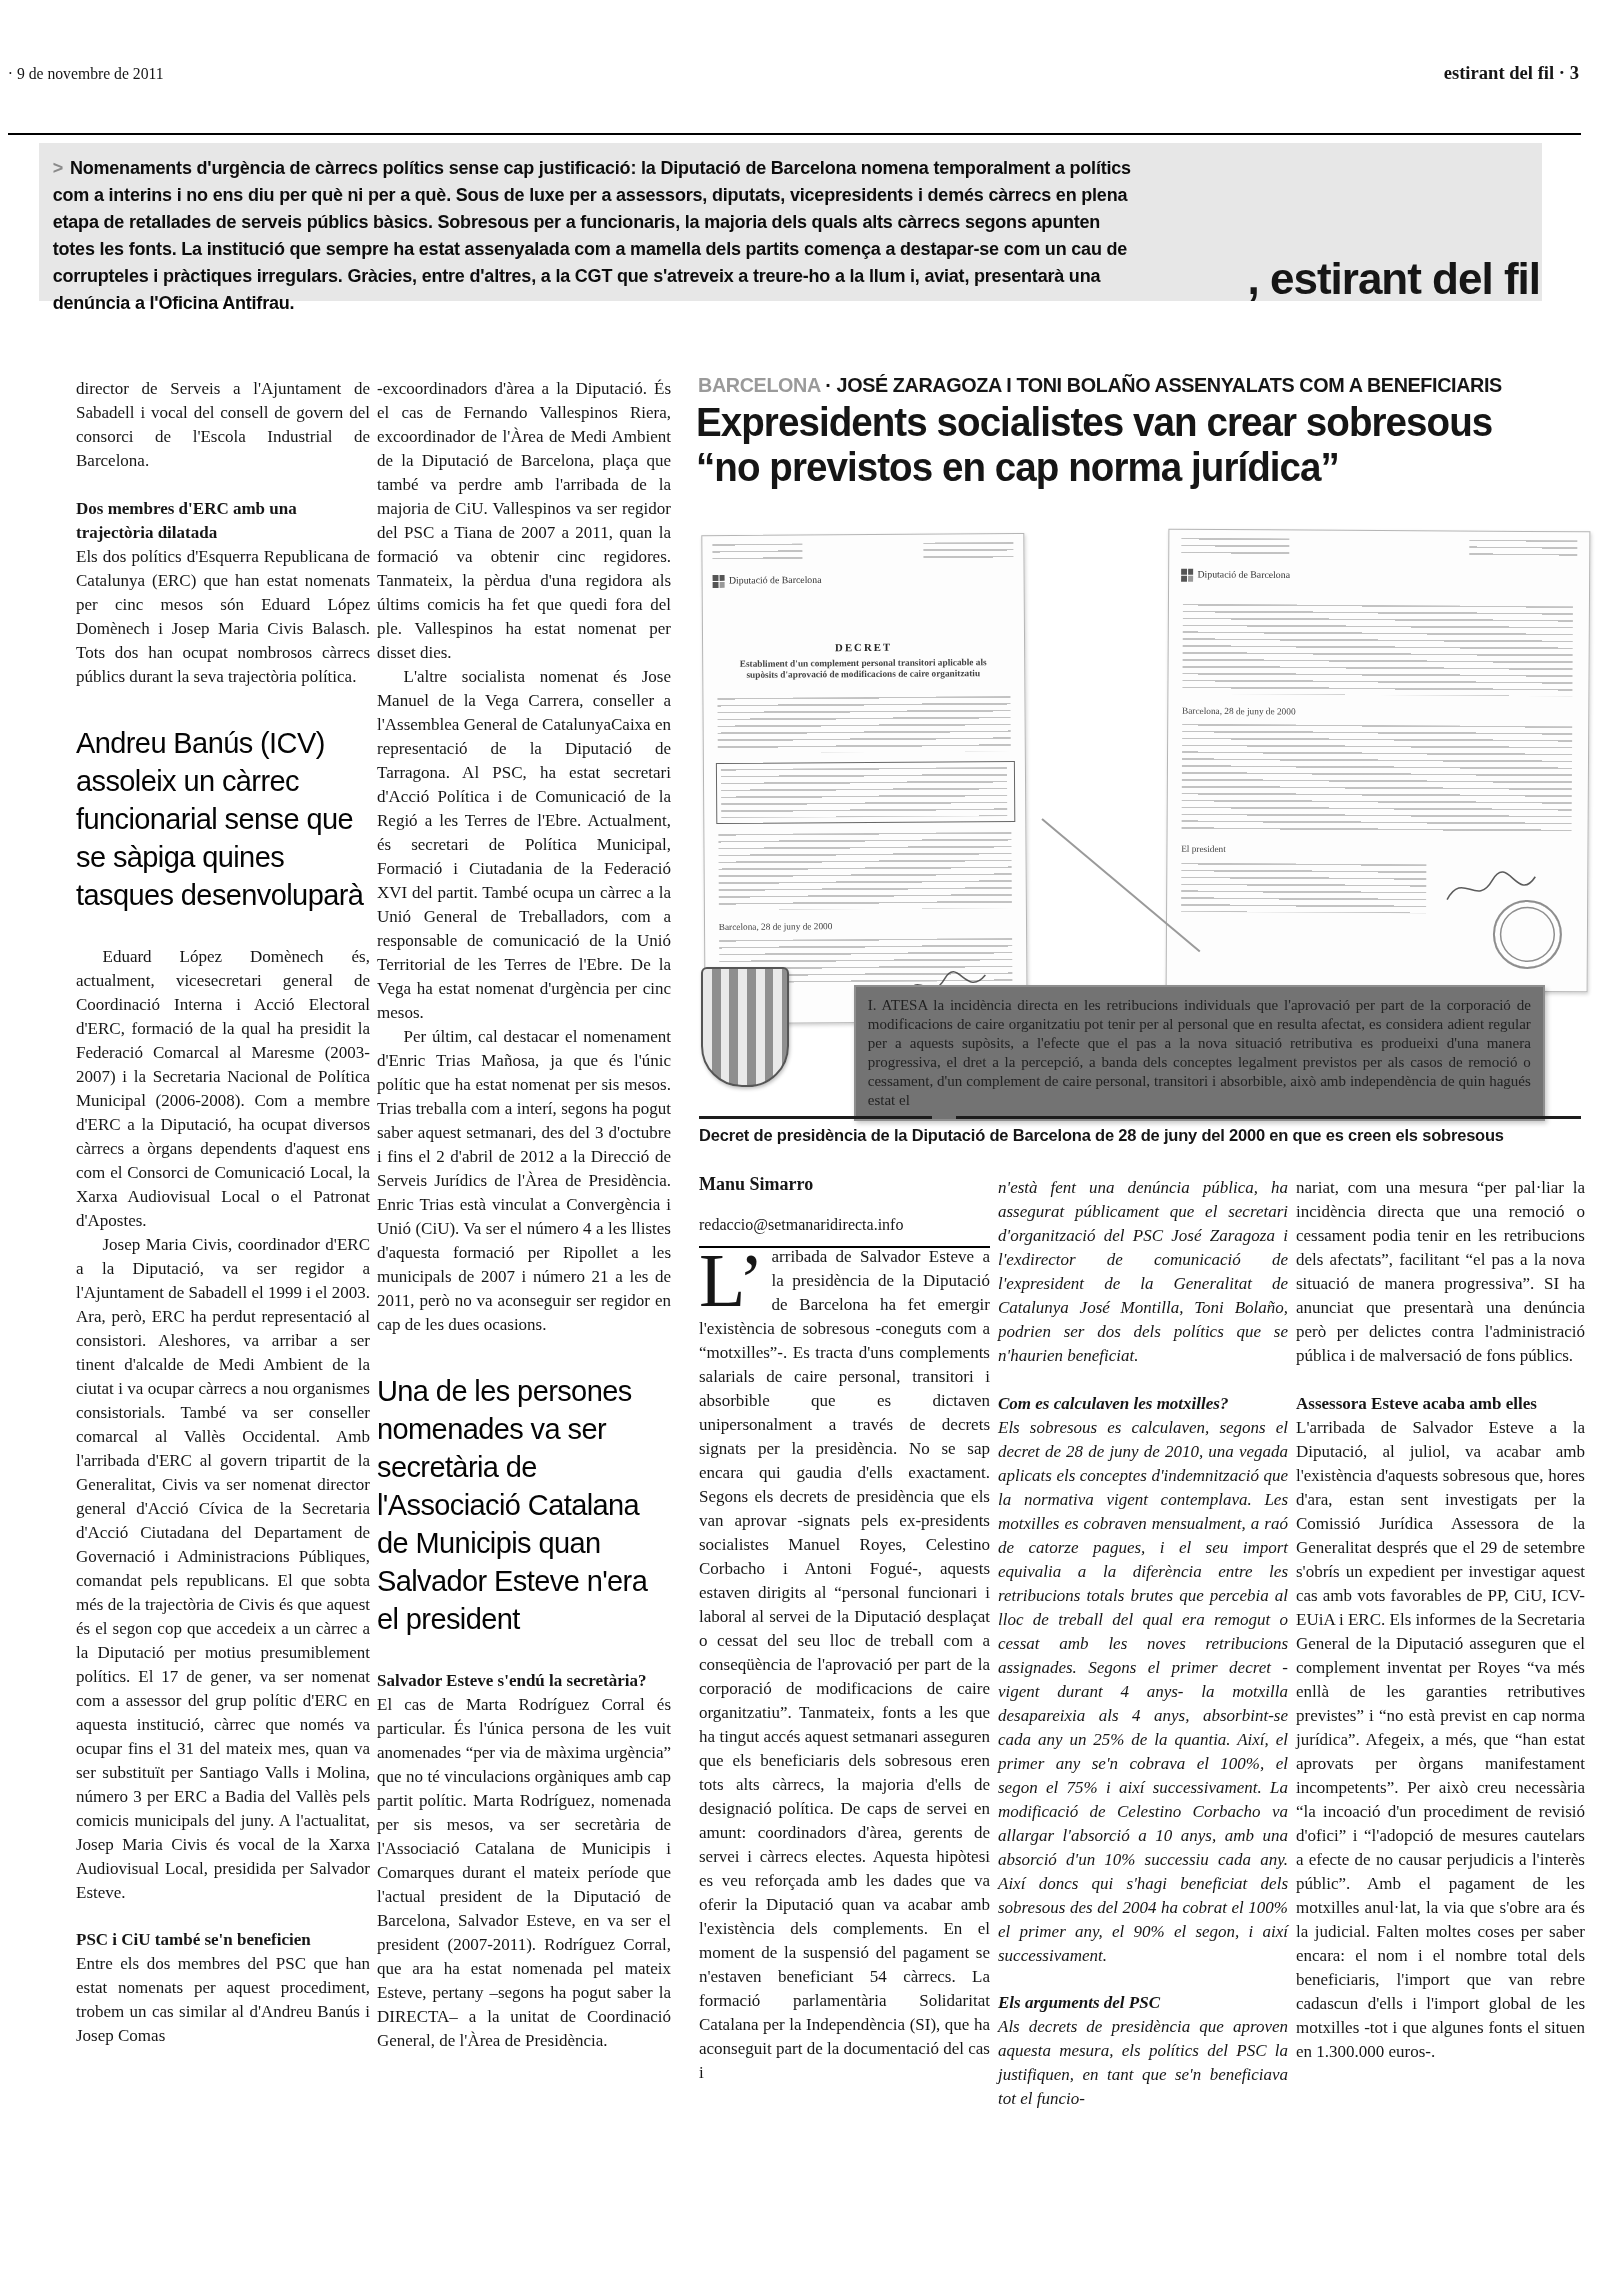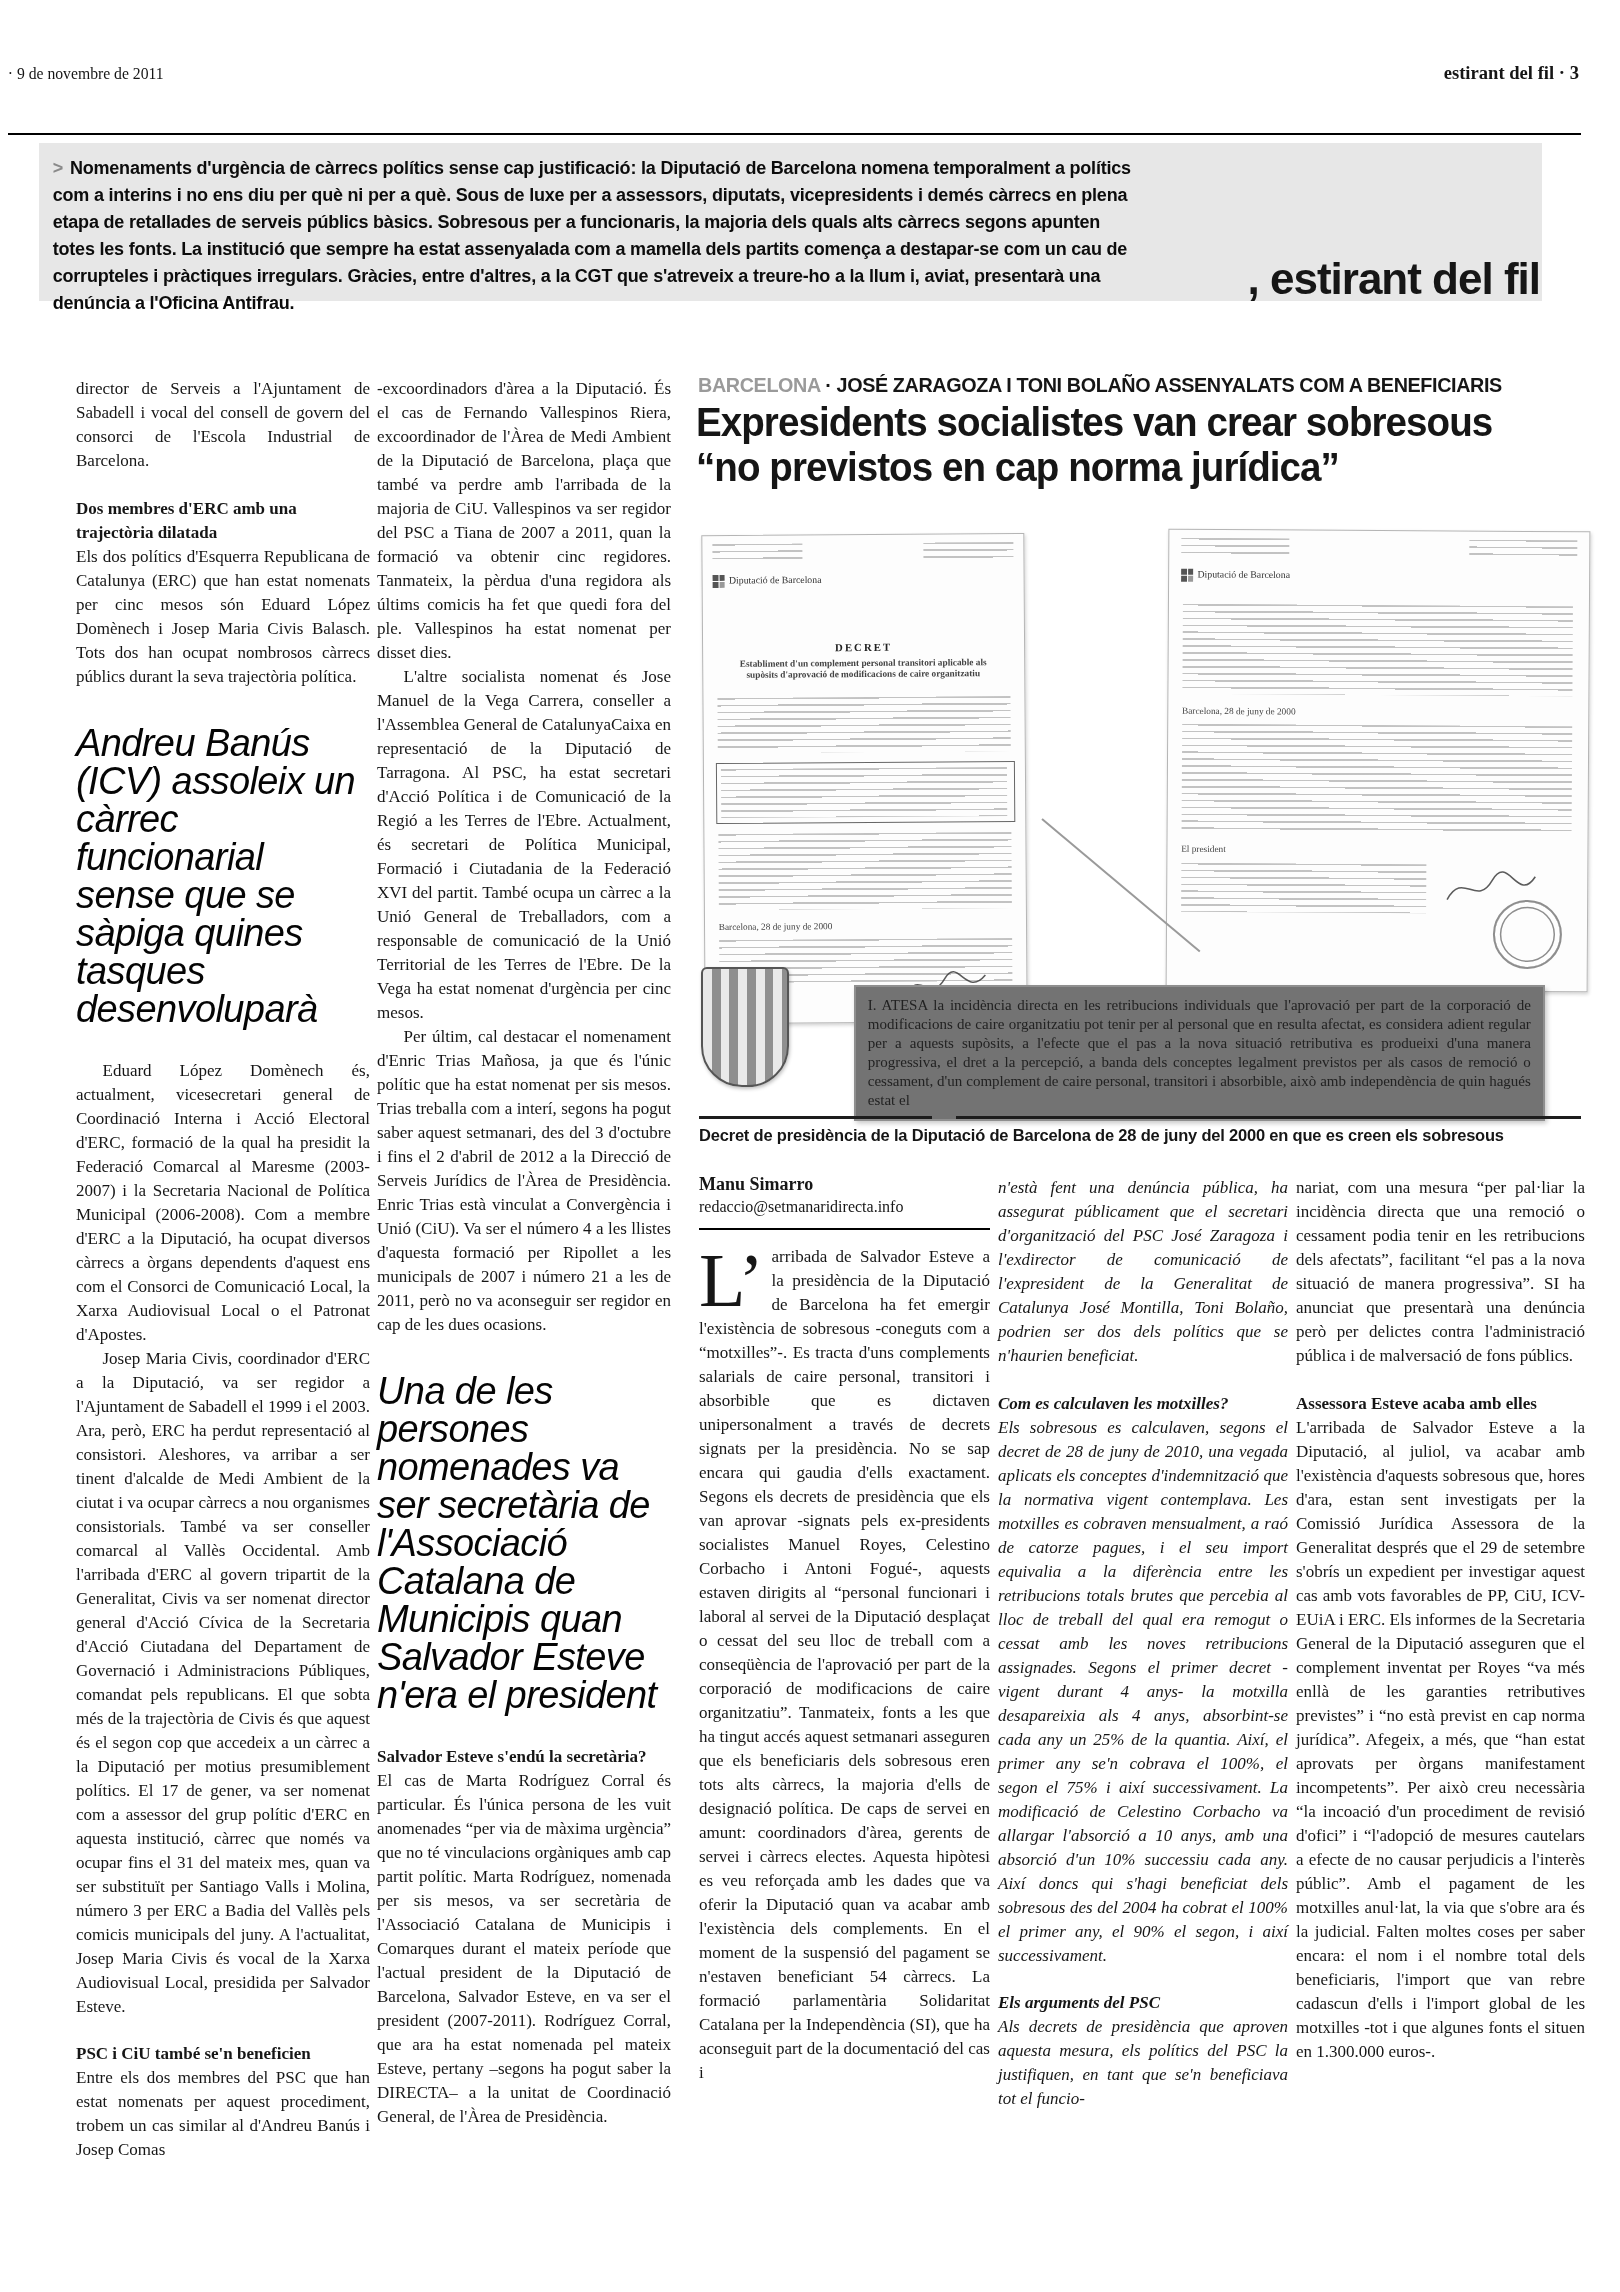--- a/index.html
+++ b/index.html
@@ -67,37 +67,37 @@
   .fig-rule-a{position:absolute;left:699px;top:1116px;width:233px;height:2.9px;background:#1d1d1d;}
   .fig-rule-b{position:absolute;left:956px;top:1116px;width:625px;height:2.9px;background:#1d1d1d;}
 
   .caption{position:absolute;left:699px;top:1126px;width:886px;
            font-family:"Liberation Sans",sans-serif;font-weight:bold;
            font-size:17px;letter-spacing:-0.2px;transform:scaleX(.97);transform-origin:left;}
 
   
   .byline{position:absolute;left:699px;top:1174px;width:291px;}
   .byline .author{font-weight:bold;font-size:18px;}
-  .byline .email{font-size:16px;margin-top:3px;}
+  .byline .email{font-size:16px;margin-top:21px;}
   .byline-rule{border-top:2px solid #000;margin-top:11.8px;width:291px;}
 
   
   .col{position:absolute;font-size:17px;line-height:24px;text-align:justify;
        -webkit-hyphens:auto;hyphens:auto;}
   .col p{margin:0;}
   .col .indent{text-indent:26.5px;}
   .col1{left:76px;top:377px;width:294px;}
   .col2{left:377px;top:377px;width:294px;}
   .col3{left:699px;top:1245px;width:291px;}
   .col4{left:998px;top:1176px;width:290px;font-style:italic;}
   .col5{left:1296px;top:1176px;width:289px;}
   .subhead{font-weight:bold;text-align:left;margin-top:23.5px !important;}
-  .pullquote{font-family:"Liberation Sans",sans-serif;font-size:38px;line-height:38px;
+  .pullquote{font-family:"Liberation Sans",sans-serif;font-size:29px;line-height:38px;
              text-align:left;letter-spacing:-0.6px;color:#050505;
-             margin:35px 0 31px !important;font-style:italic;}
+             margin:35px 0 31px !important;}
   .dropcap{float:left;font-size:76px;line-height:61px;padding:4.9px 7.8px 0 0;font-weight:400;}
   .sig{position:absolute;opacity:.8;}
 </style>
 </head>
 <body>
 
 <div class="page">
 
   <div class="header-date">· 9 de novembre de 2011</div>
   <div class="header-brand">estirant del fil · 3</div>

